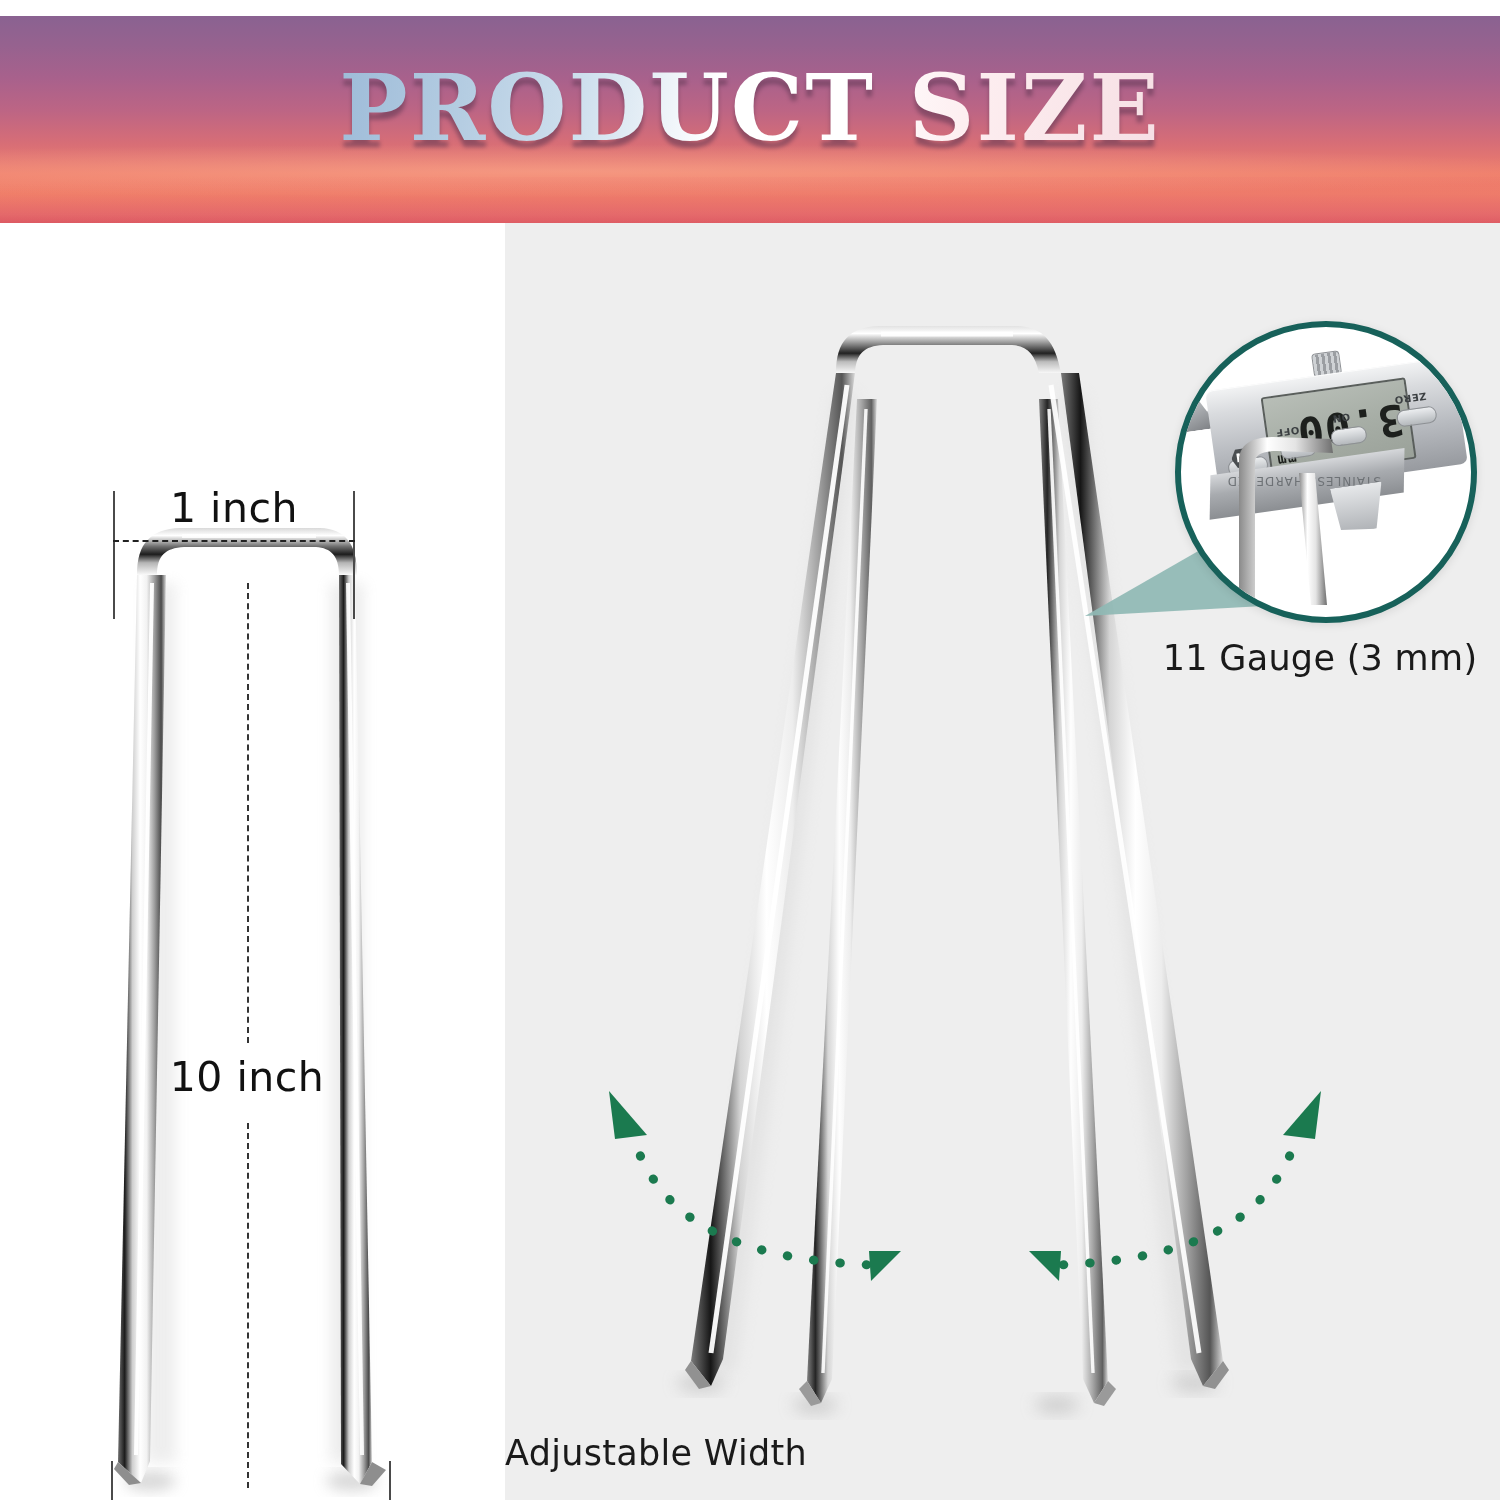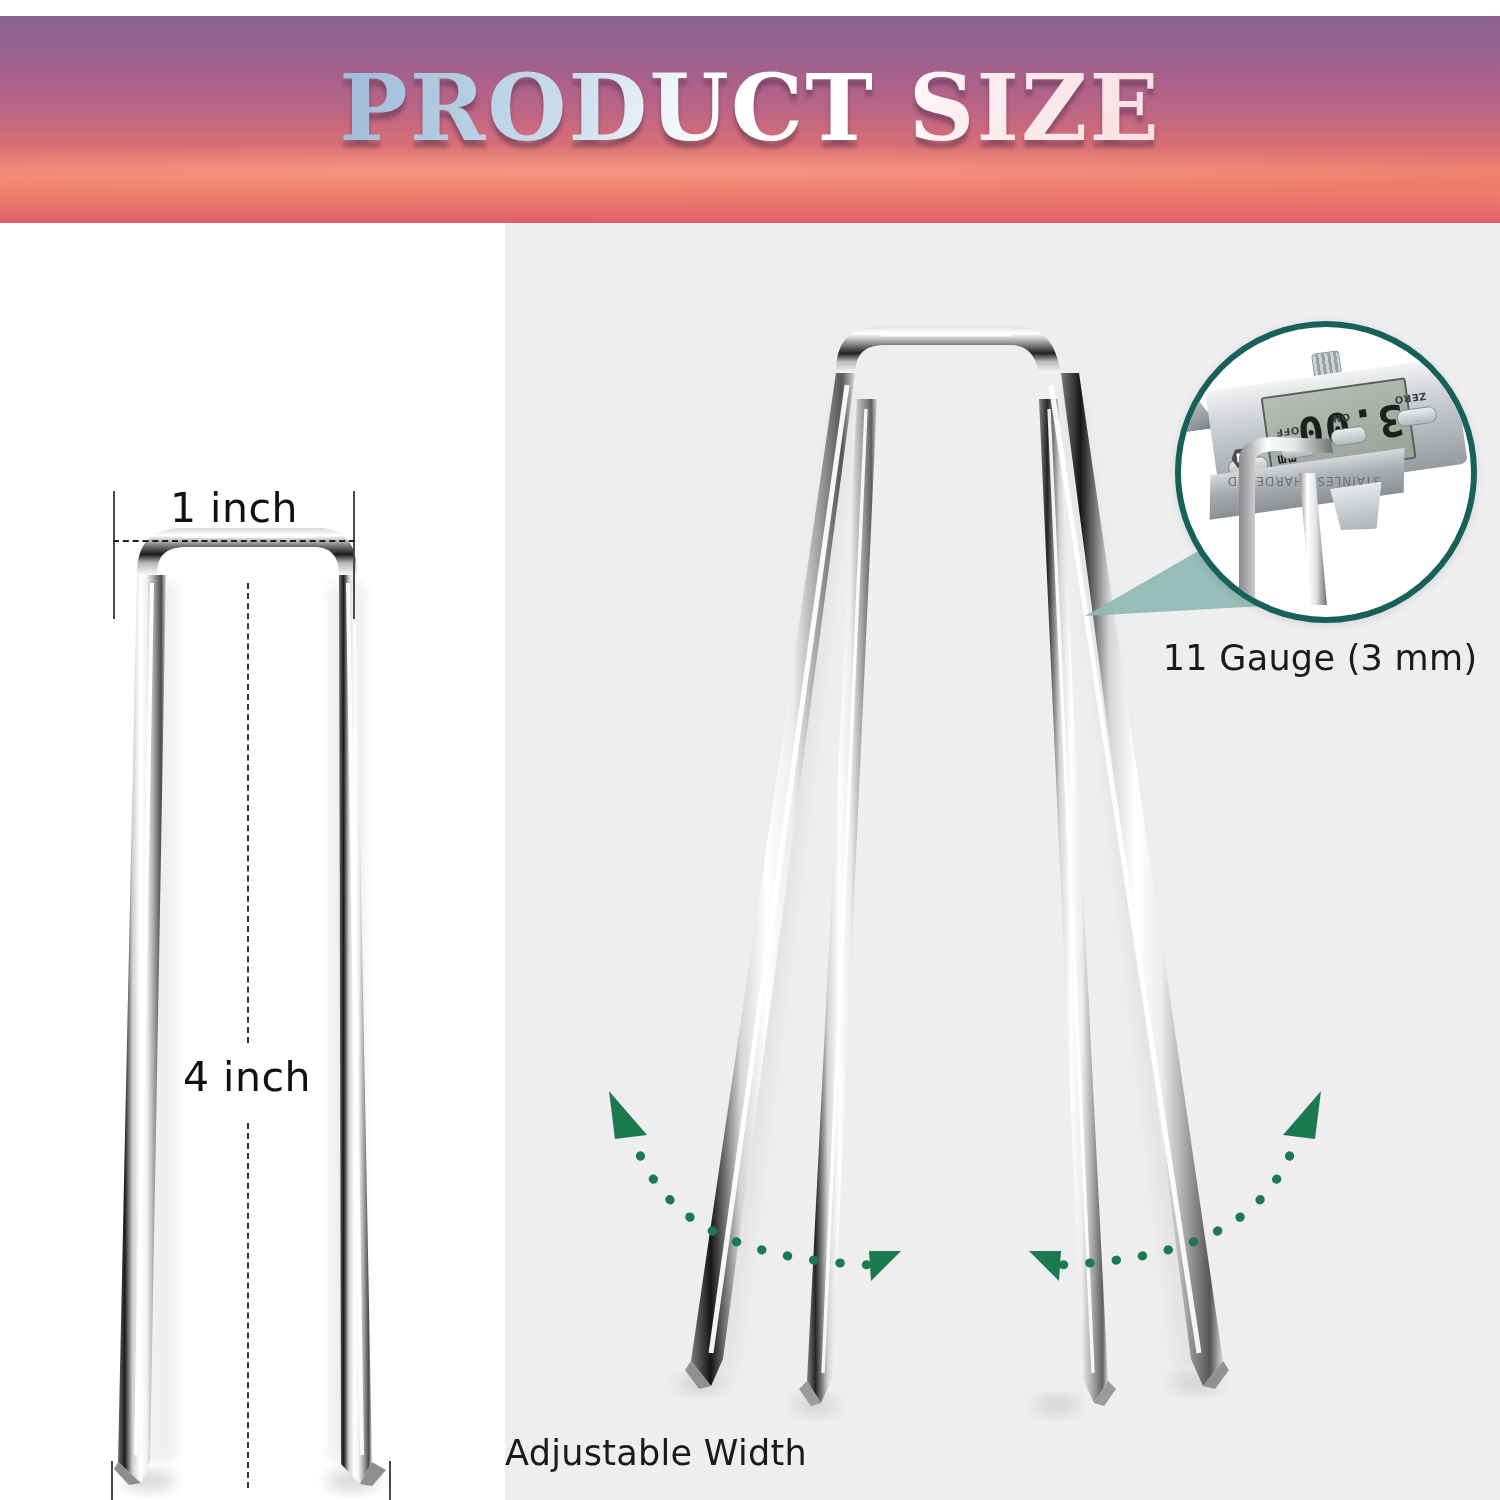--- a/index.html
+++ b/index.html
@@ -197,21 +197,21 @@
         <path d="M372,1239 L360,1261 L372,1263 L386,1247 Z" fill="#8e8e8e"></path>
       </svg>
     </div>
 
     <div class="ext-line" style="left:113px;top:268px;height:128px;"></div>
     <div class="ext-line" style="left:353px;top:268px;height:128px;"></div>
     <div class="dim-dash-h" style="left:113px;top:317px;width:242px;"></div>
     <div class="dim-label" style="left:113px;top:261px;width:242px;text-align:center;">1 inch</div>
 
     <div class="dim-dash-v" style="left:247px;top:360px;height:460px;"></div>
-    <div class="dim-label" style="left:47px;top:830px;width:400px;text-align:center;">4 inch</div>
+    <div class="dim-label" style="left:47px;top:830px;width:400px;text-align:center;">10 inch</div>
     <div class="dim-dash-v" style="left:247px;top:900px;height:365px;"></div>
 
     <div class="ext-line" style="left:111px;top:1238px;height:120px;"></div>
     <div class="ext-line" style="left:389px;top:1238px;height:120px;"></div>
 
   </div>
 
   <div id="panel-right">
 
     <div class="wire" style="left:0px;top:0px;width:995px;height:1293px;">

